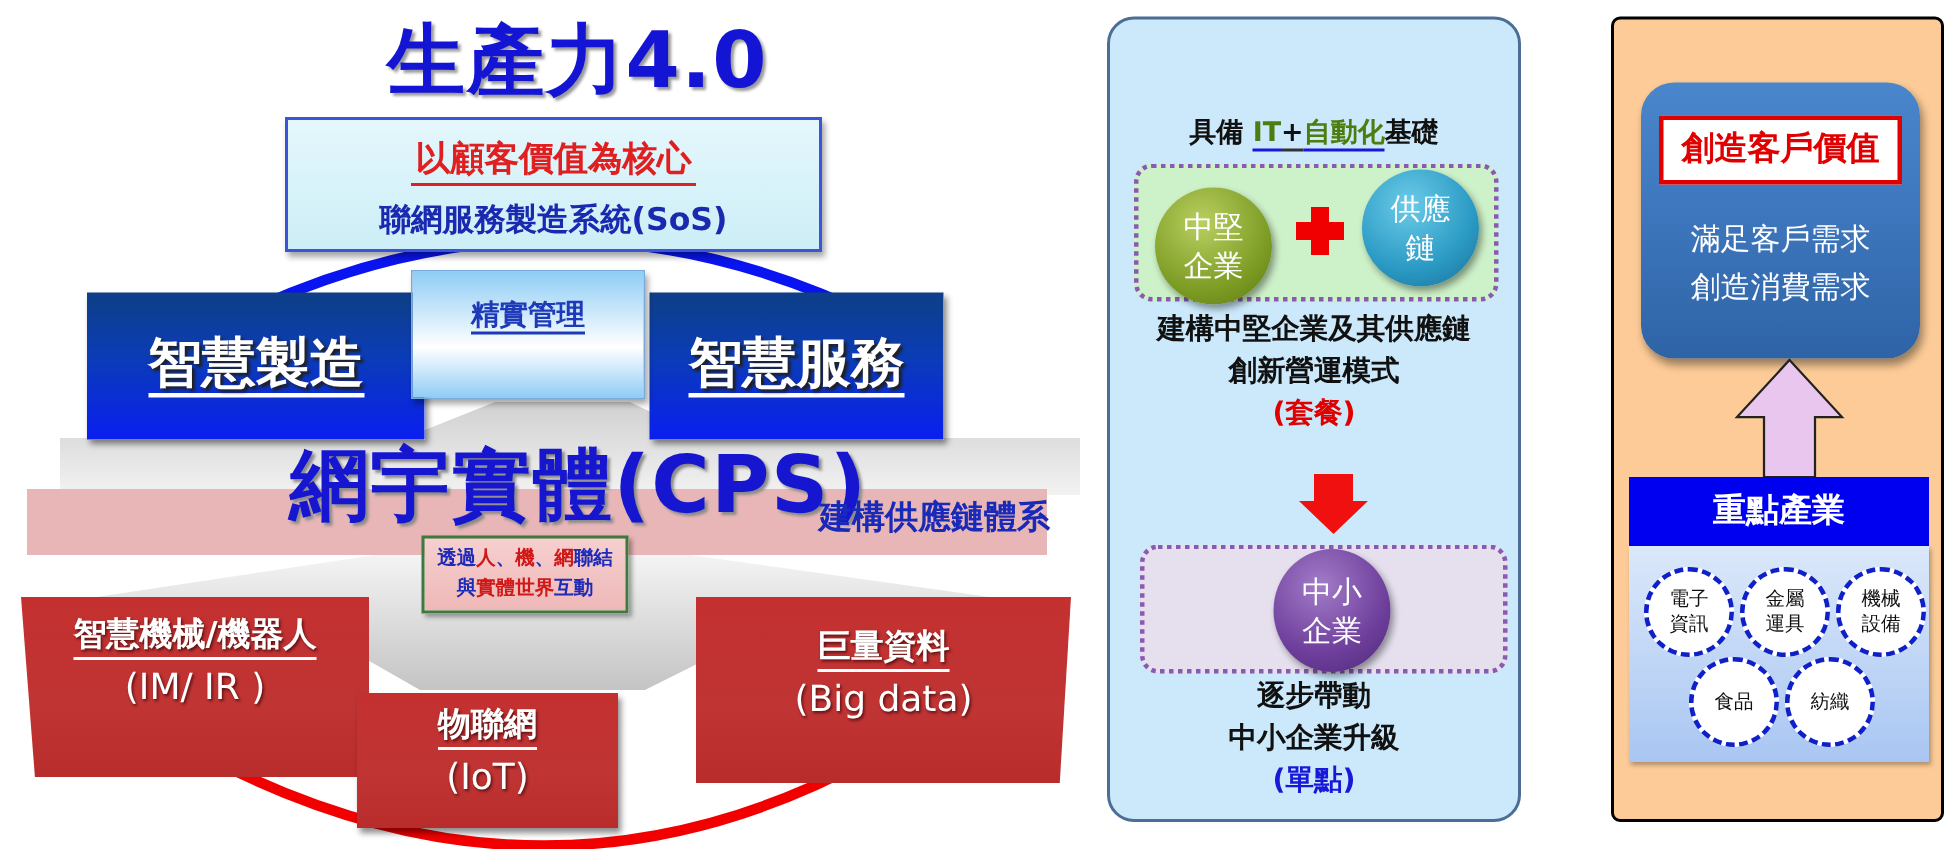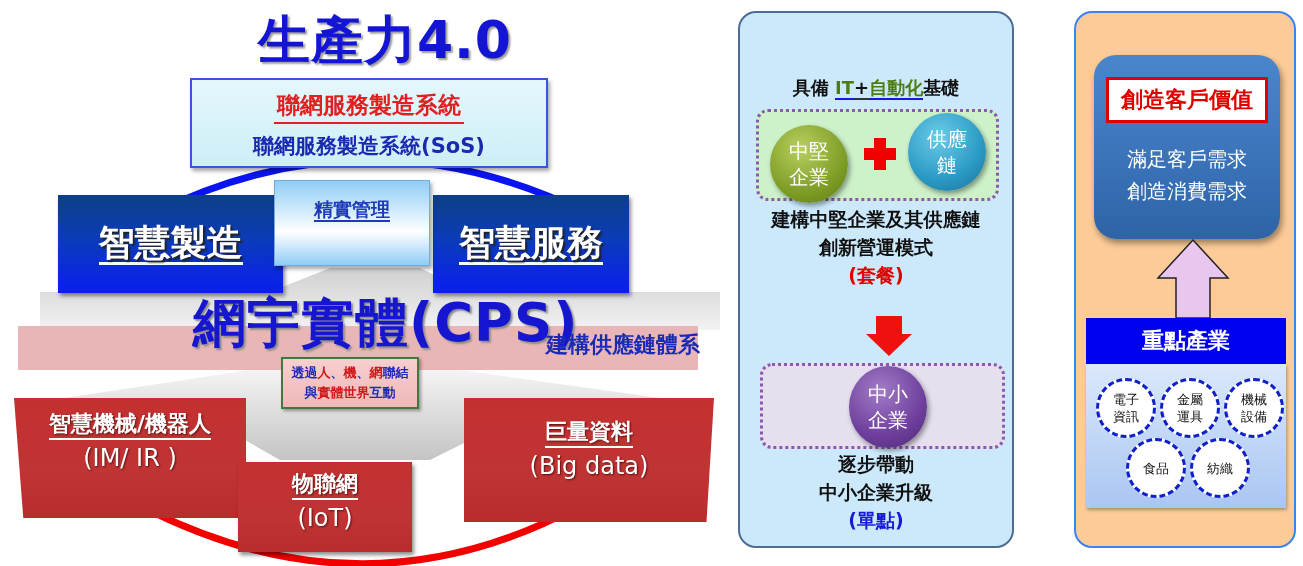--- a/index.html
+++ b/index.html
@@ -115,21 +115,21 @@
   }
   .red-down-arrow { left: 124px; top: 303px; }
   .dotted-purple {
     left: 20px; top: 350px; width: 245px; height: 86px; background: #e5dfee;
     border: 3px dotted #8a5ab0; border-radius: 12px;
   }
 
   
   .right-panel {
     left: 1074px; top: 11px; width: 222px; height: 537px;
-    background: #fccb97; border: 2px solid #3b82f6; border-radius: 18px;
+    background: #fccb97; border: 2px solid #000000; border-radius: 6px;
   }
   .value-box {
     left: 18px; top: 42px; width: 186px; height: 184px; border-radius: 22px;
     background: linear-gradient(#4a86cc, #3a72b8 60%, #2e64a6);
     box-shadow: 2px 4px 6px rgba(0,0,0,.4);
   }
   .value-title {
     left: 12px; top: 22px; width: 162px; height: 46px; background: #ffffff; border: 3px solid #e00000;
     text-align: center; color: #e00000; font-size: 22px; font-weight: bold; line-height: 40px;
   }
@@ -177,21 +177,21 @@
 </svg>
 
 <div class="abs pink-band"></div>
 <svg class="abs pink-arrow" width="400" height="400" style="left:0;top:0;pointer-events:none;">
   <polygon points="698,326 1030,326 1030,303 1078,348 1030,393 1030,370 698,370" fill="#e8b6b6"></polygon>
 </svg>
 
 <div class="abs title">生產力4.0</div>
 
 <div class="abs sos-box">
-  <div class="sos-line1">聯網服務製造系統</div>
+  <div class="sos-line1">以顧客價值為核心</div>
   <div class="sos-line2">聯網服務製造系統(SoS)</div>
 </div>
 
 <div class="abs blue-block" style="left:58px;width:225px;">
   <span>智慧製造</span>
 </div>
 <div class="abs blue-block" style="left:433px;width:196px;">
   <span>智慧服務</span>
 </div>
 <div class="abs lean-box">

